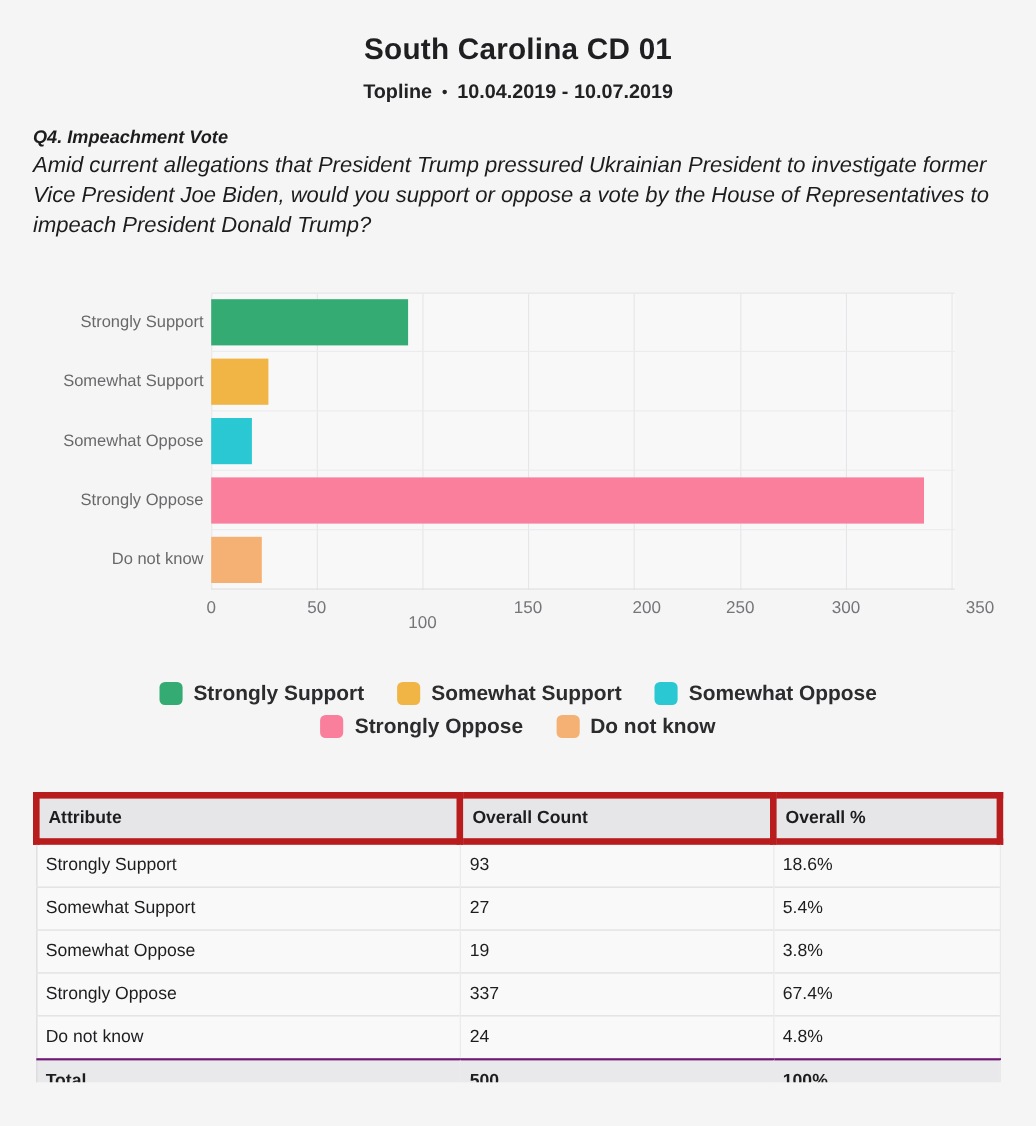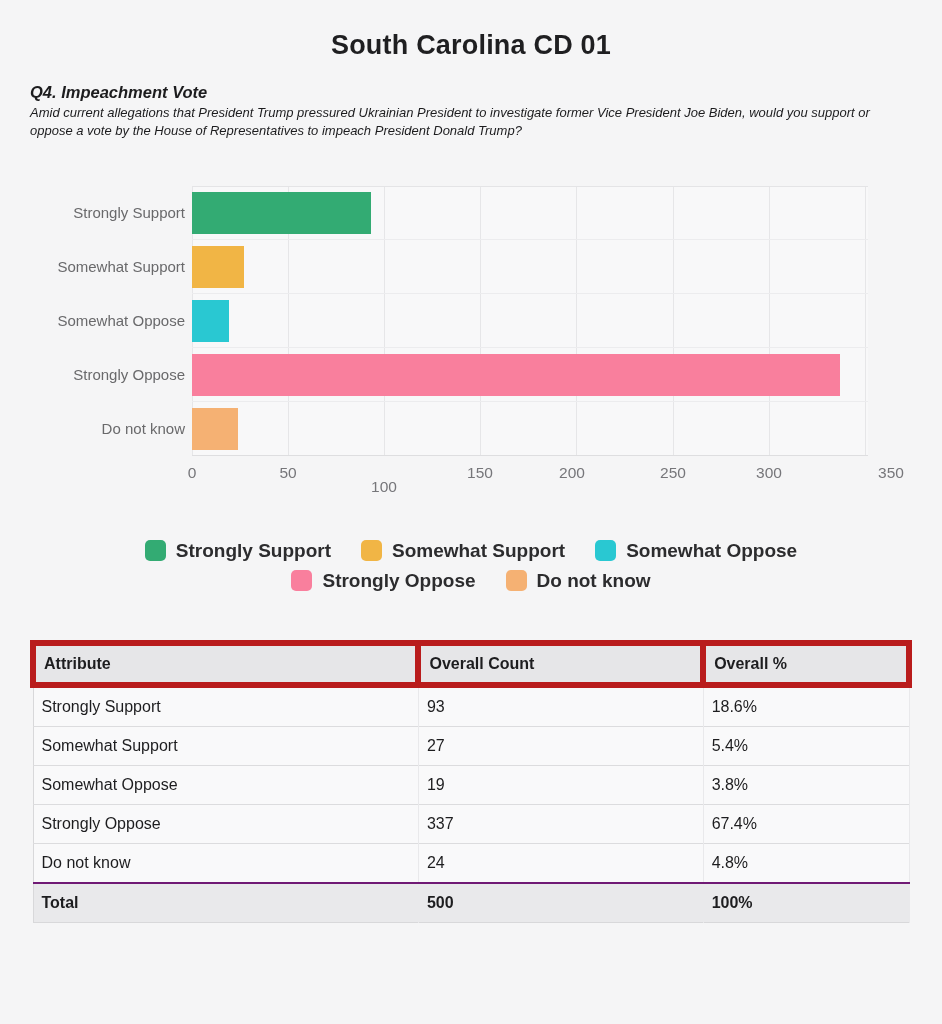--- a/index.html
+++ b/index.html
@@ -8,21 +8,21 @@
   .page { position:relative; width:942px; height:984px; background:#f5f5f6; overflow:hidden; }
 
   
   .page-title { margin-top:30px; text-align:center; font-size:27px; font-weight:bold; color:#1f1f21; letter-spacing:.2px; }
   .page-subtitle { margin-top:12px; text-align:center; font-size:18px; font-weight:bold; color:#222224; }
   .page-subtitle .sep { display:inline-block; margin:0 9px; font-size:14px; vertical-align:1px; }
 
   
   .question { margin:22px 30px 0 30px; max-width:886px;font-style:italic; }
   .question h3 { font-size:16.5px; font-weight:bold; margin-bottom:2px; color:#1c1c1e; }
-  .question p { font-size:13px; line-height:1.38; color:#1c1c1e; }
+  .question p { font-size:20px; line-height:1.38; color:#1c1c1e; }
 
   
   .chart { position:relative; margin:46px 30px 0 30px; height:306px; }
   .plot { position:absolute; left:162px; top:0; width:676px; height:270px; background:#f8f8f9; border-top:1px solid #e4e4e6; }
   .gridline { position:absolute; top:0; bottom:0; width:1px; background:#e6e6e8; }
   .rows { position:absolute; left:0; top:0; width:942px; }
   .bar-row { position:relative; display:flex; height:54px; align-items:center; }
   .bar-row .cat-label { width:162px; padding-right:7px; text-align:right; font-size:15px; color:#69696b; }
   .bar-track { position:relative; width:676px; height:54px; border-bottom:1px solid #ececee; }
   .bar-row:last-child .bar-track { border-bottom:1px solid #dedee0; }
@@ -44,20 +44,23 @@
   .results-table tr.total-row td { background:#e9e9eb; font-weight:bold; border-top:2px solid #701a75; }
   .col-attr { width:44%; } .col-count { width:32.5%; } .col-pct { width:23.5%; }
 </style>
 </head>
 <body>
 
 <div class="page">
 
   <div class="page-title">South Carolina CD 01</div>
 
+  <div class="page-subtitle">
+    <span>Topline</span><span class="sep">•</span><span>10.04.2019 - 10.07.2019</span>
+  </div>
 
   <div class="question">
     <h3>Q4. Impeachment Vote</h3>
     <p>Amid current allegations that President Trump pressured Ukrainian President to investigate former Vice President Joe Biden, would you support or oppose a vote by the House of Representatives to impeach President Donald Trump?</p>
   </div>
 
   <div class="chart">
     <div class="plot" id="plot">
         <div class="gridline" style="left: 0px;"></div>
         <div class="gridline" style="left: 96px;"></div>
@@ -98,21 +101,21 @@
           <div class="bar-track">
             <div class="bar" style="width: 46.1px; background: rgb(245, 177, 115);"></div>
           </div>
         </div>
       </div>
     <div class="xticks" id="xticks">
         <span class="xtick" style="left: 0px;">0</span>
         <span class="xtick" style="left: 96px;">50</span>
         <span class="xtick" style="left: 192px; margin-top: 14px;">100</span>
         <span class="xtick" style="left: 288px;">150</span>
-        <span class="xtick" style="left: 380px;">200</span>
+        <span class="xtick" style="left: 396px;">200</span>
         <span class="xtick" style="left: 481px;">250</span>
         <span class="xtick" style="left: 577px;">300</span>
         <span class="xtick" style="left: 699px;">350</span>
       </div>
   </div>
 
   <div class="legend" id="legend">
       <div class="legend-row">
         <div class="legend-item">
           <span class="legend-swatch" style="background: rgb(51, 171, 115);"></span>

